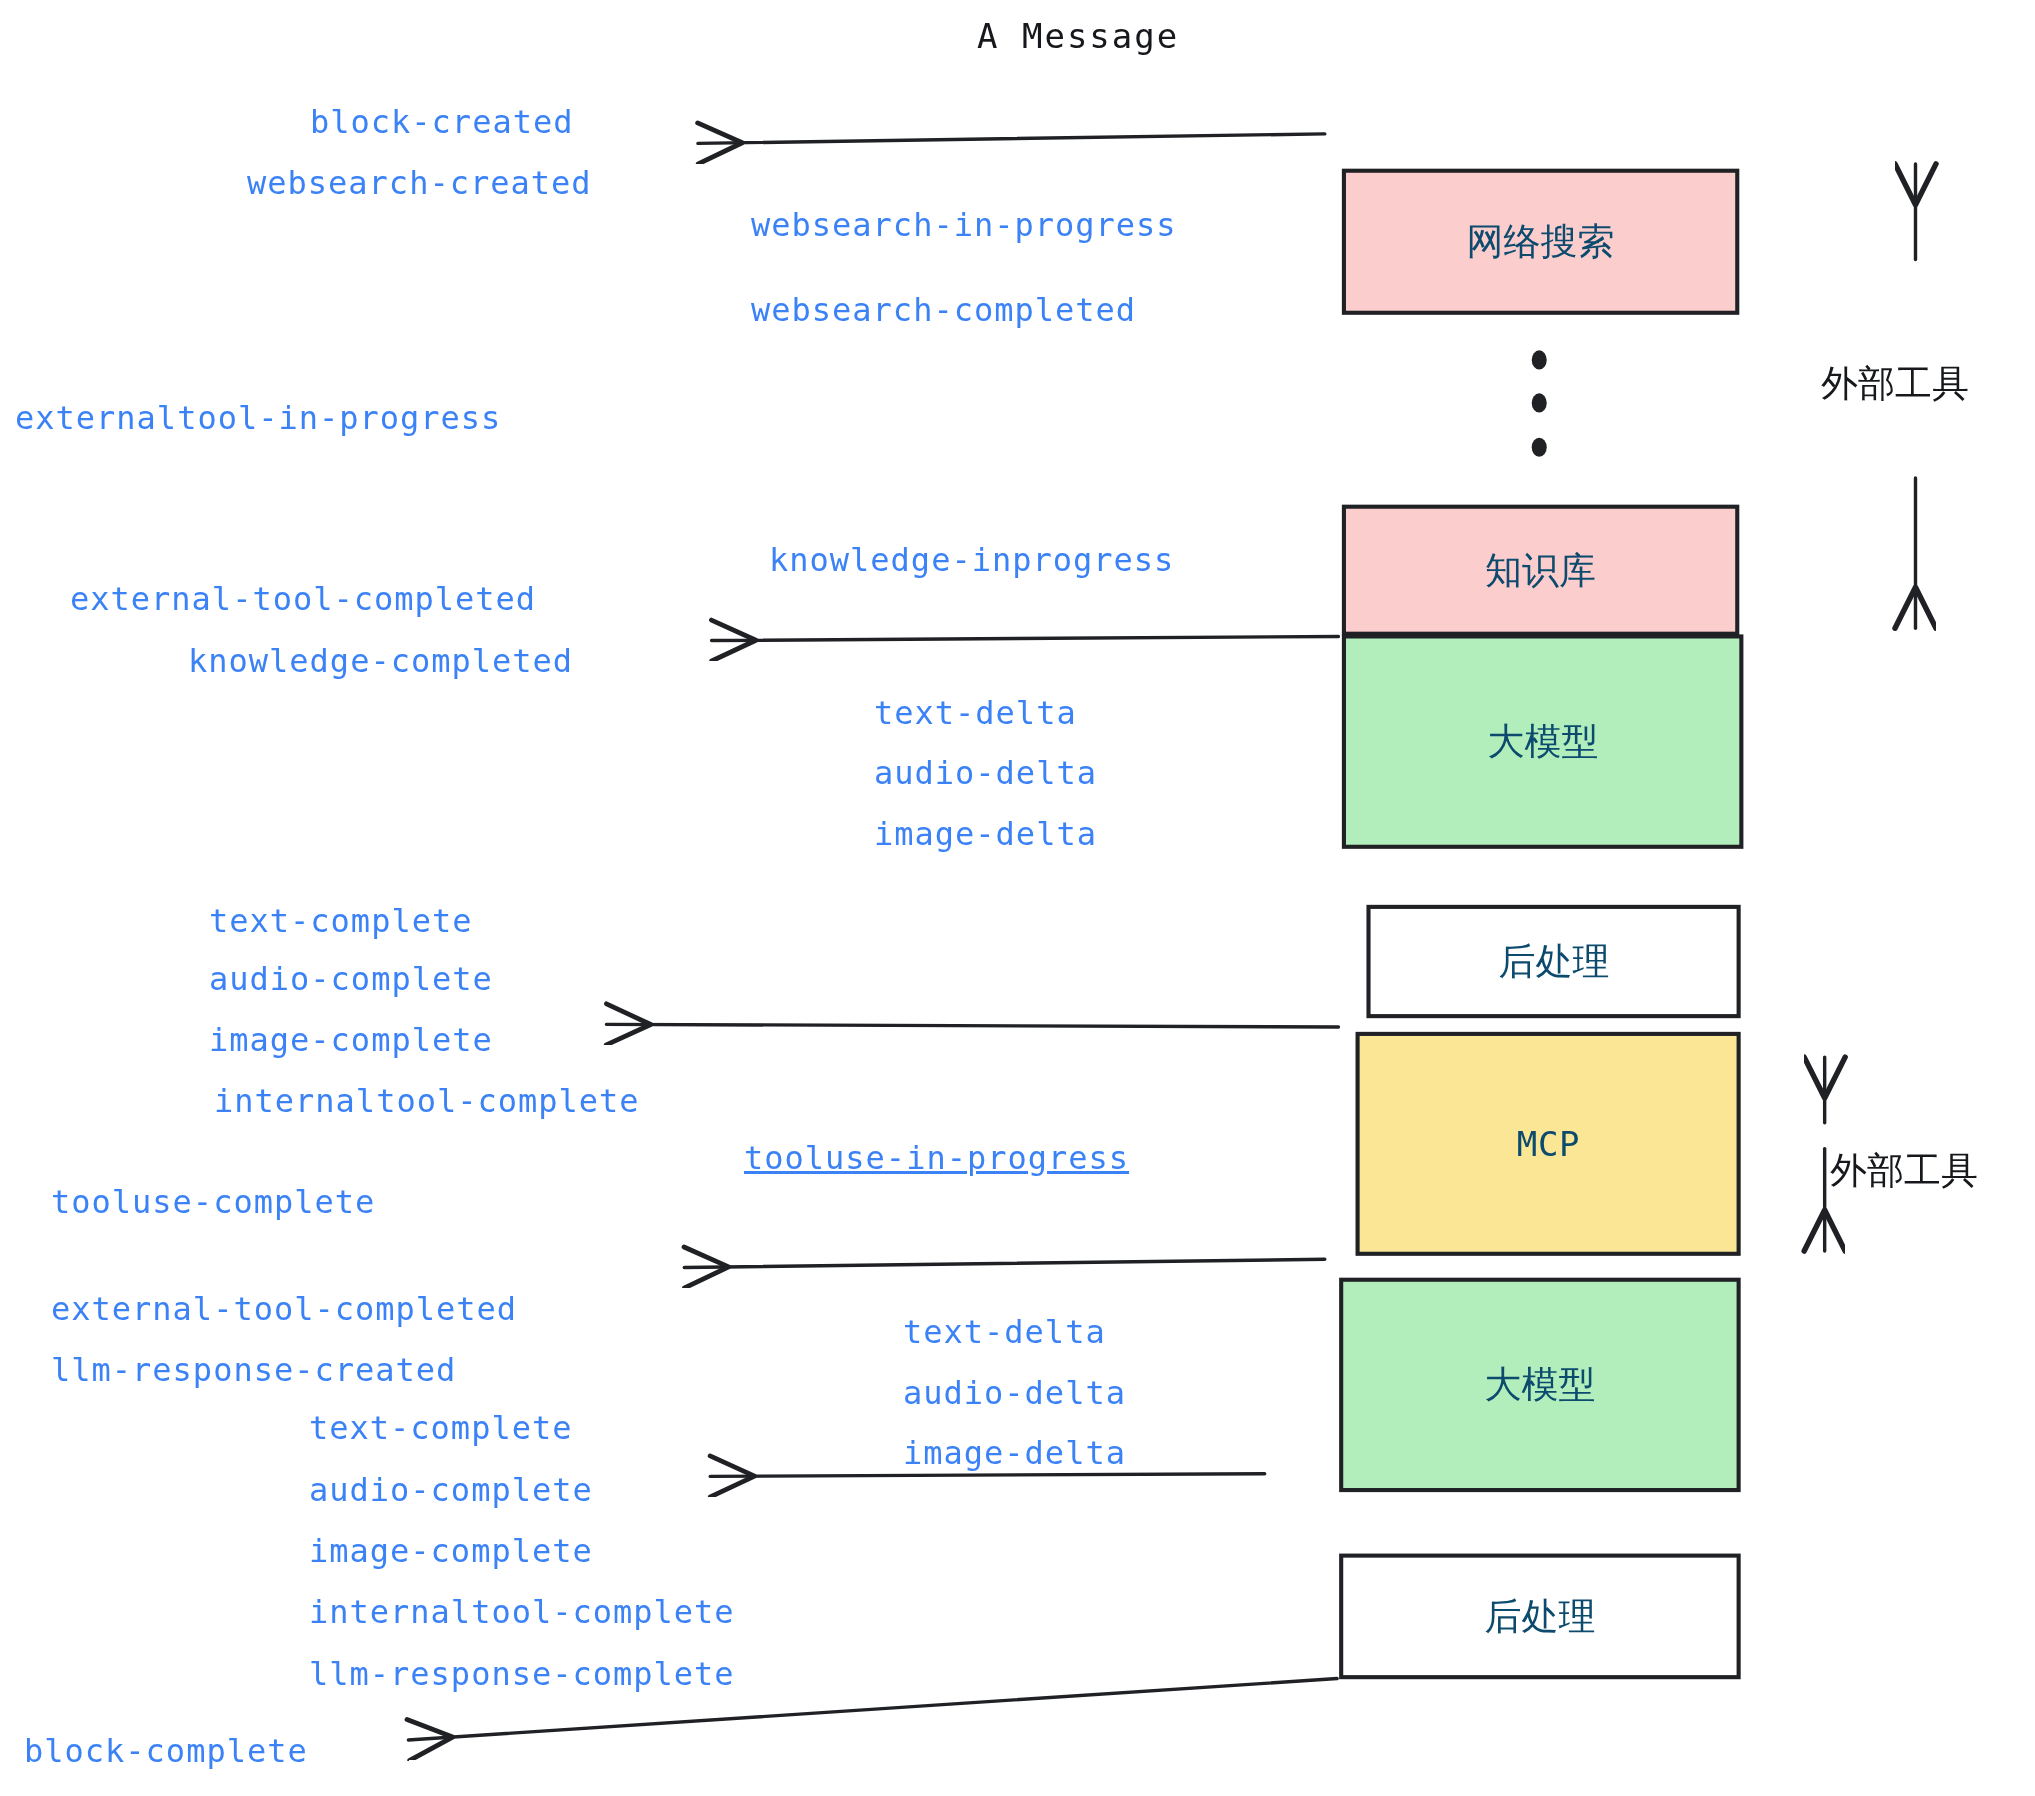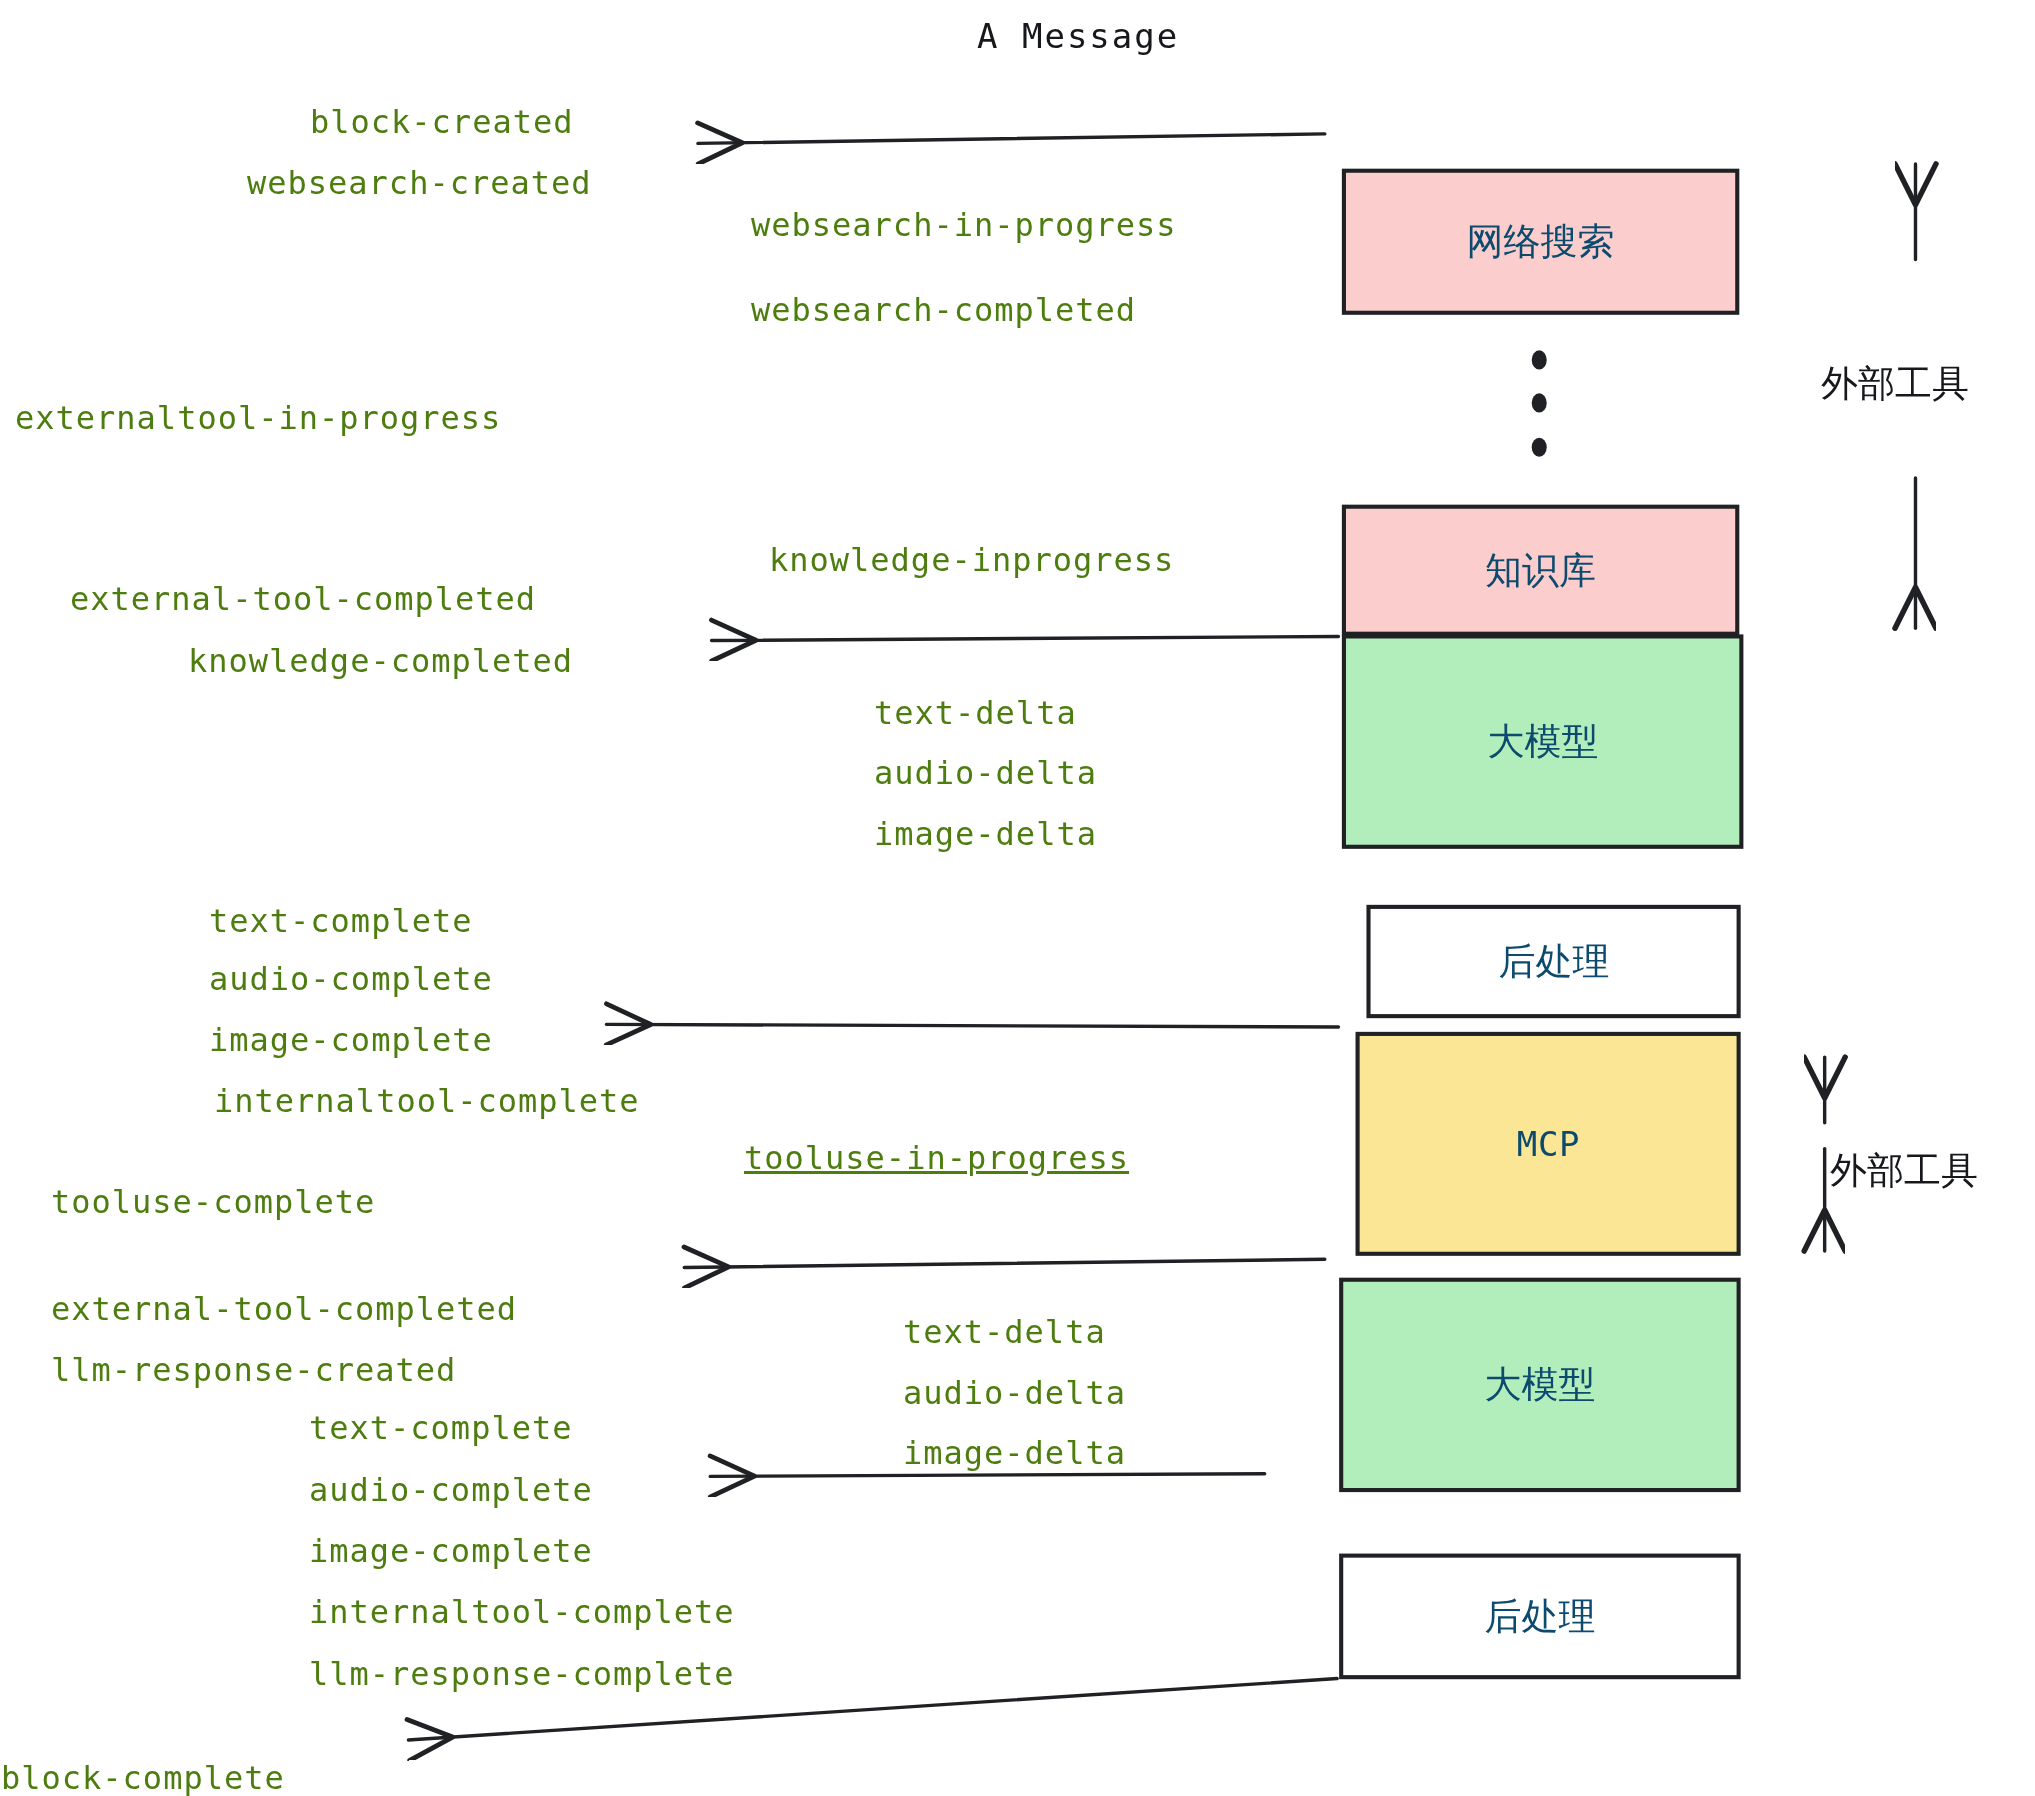--- a/index.html
+++ b/index.html
@@ -21,21 +21,21 @@
     top: 0;
     left: 0;
     width: 2035px;
     height: 1796px;
   }
   .evt {
     position: absolute;
     font-family: "DejaVu Sans Mono", "Liberation Mono", monospace;
     font-size: 32px;
     letter-spacing: 1px;
-    color: #4d7c0f;
+    color: #3b82f6;
     white-space: nowrap;
     line-height: 1;
   }
   .title {
     position: absolute;
     font-family: "DejaVu Sans Mono", "Liberation Mono", monospace;
     font-size: 34px;
     letter-spacing: 2px;
     color: #16181c;
     white-space: nowrap;
@@ -134,21 +134,21 @@
       <div class="evt" style="left: 51px; top: 1293px;">external-tool-completed</div>
       <div class="evt" style="left: 51px; top: 1354px;">llm-response-created</div>
       <div class="evt" style="left: 903px; top: 1316px;">text-delta</div>
       <div class="evt" style="left: 903px; top: 1377px;">audio-delta</div>
       <div class="evt" style="left: 903px; top: 1437px;">image-delta</div>
       <div class="evt" style="left: 309px; top: 1412px;">text-complete</div>
       <div class="evt" style="left: 309px; top: 1474px;">audio-complete</div>
       <div class="evt" style="left: 309px; top: 1535px;">image-complete</div>
       <div class="evt" style="left: 309px; top: 1596px;">internaltool-complete</div>
       <div class="evt" style="left: 309px; top: 1658px;">llm-response-complete</div>
-      <div class="evt" style="left: 1px; top: 1735px; margin-top: 27px;">block-complete</div>
+      <div class="evt" style="left: 24px; top: 1735px;">block-complete</div>
     </div>
   <div id="boxlabels-layer">
       <div class="boxlabel" style="left: 1344px; top: 171px; width: 393px; height: 142px;">网络搜索</div>
       <div class="boxlabel" style="left: 1344px; top: 507px; width: 393px; height: 127px;">知识库</div>
       <div class="boxlabel" style="left: 1344px; top: 637px; width: 398px; height: 210px;">大模型</div>
       <div class="boxlabel" style="left: 1369px; top: 907px; width: 370px; height: 109px;">后处理</div>
       <div class="boxlabel mono" style="left: 1358px; top: 1034px; width: 381px; height: 220px;">MCP</div>
       <div class="boxlabel" style="left: 1341px; top: 1280px; width: 398px; height: 210px;">大模型</div>
       <div class="boxlabel" style="left: 1341px; top: 1556px; width: 398px; height: 122px;">后处理</div>
     </div>

